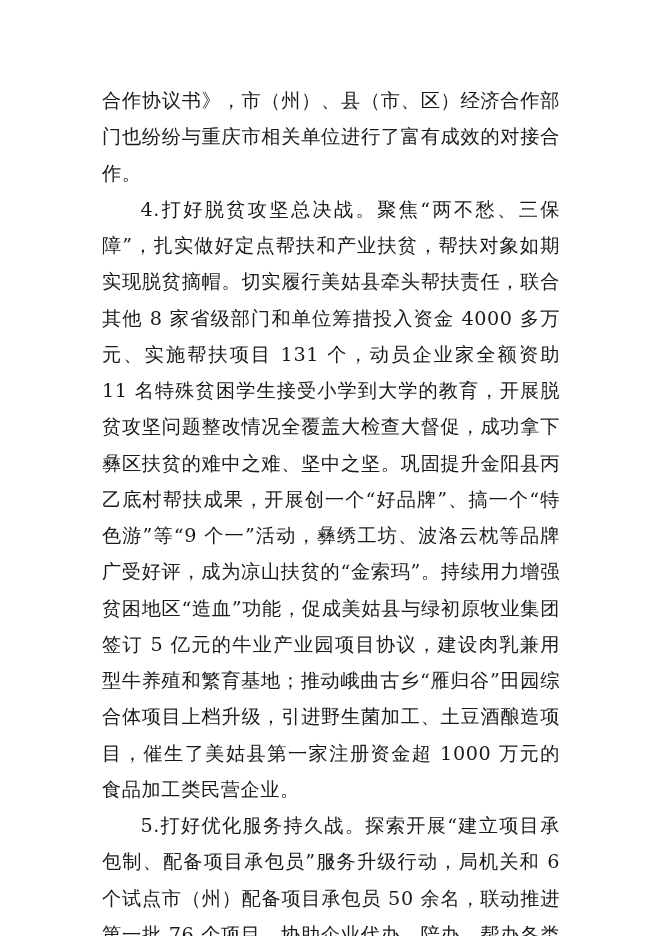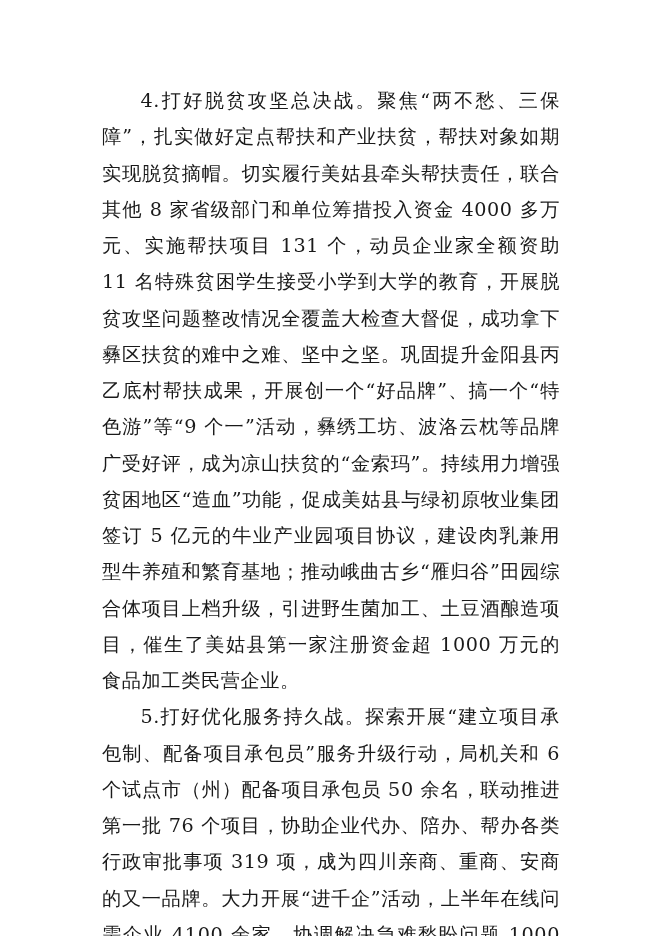--- a/index.html
+++ b/index.html
@@ -21,17 +21,18 @@
   .page-number {
     position: absolute; left: 0; width: 662px; top: 854px; text-align: center;
     font-family: "DejaVu Sans", "Liberation Sans", sans-serif; font-size: 11px; color: #333;
   }
 </style>
 </head>
 <body>
 
 <div class="page">
   <div class="body-text">
+    <p>合作协议书》，市（州）、县（市、区）经济合作部门也纷纷与重庆市相关单位进行了富有成效的对接合作。</p>
     <p class="indent">4.打好脱贫攻坚总决战。聚焦“两不愁、三保障”，扎实做好定点帮扶和产业扶贫，帮扶对象如期实现脱贫摘帽。切实履行美姑县牵头帮扶责任，联合其他 8 家省级部门和单位筹措投入资金 4000 多万元、实施帮扶项目 131 个，动员企业家全额资助 11 名特殊贫困学生接受小学到大学的教育，开展脱贫攻坚问题整改情况全覆盖大检查大督促，成功拿下彝区扶贫的难中之难、坚中之坚。巩固提升金阳县丙乙底村帮扶成果，开展创一个“好品牌”、搞一个“特色游”等“9 个一”活动，彝绣工坊、波洛云枕等品牌广受好评，成为凉山扶贫的“金索玛”。持续用力增强贫困地区“造血”功能，促成美姑县与绿初原牧业集团签订 5 亿元的牛业产业园项目协议，建设肉乳兼用型牛养殖和繁育基地；推动峨曲古乡“雁归谷”田园综合体项目上档升级，引进野生菌加工、土豆酒酿造项目，催生了美姑县第一家注册资金超 1000 万元的食品加工类民营企业。</p>
     <p class="indent">5.打好优化服务持久战。探索开展“建立项目承包制、配备项目承包员”服务升级行动，局机关和 6 个试点市（州）配备项目承包员 50 余名，联动推进第一批 76 个项目，协助企业代办、陪办、帮办各类行政审批事项 319 项，成为四川亲商、重商、安商的又一品牌。大力开展“进千企”活动，上半年在线问需企业 4100 余家，协调解决急难愁盼问题 1000 余</p>
   </div>
   <div class="page-number">6</div>
 </div>
 
 </body></html>

